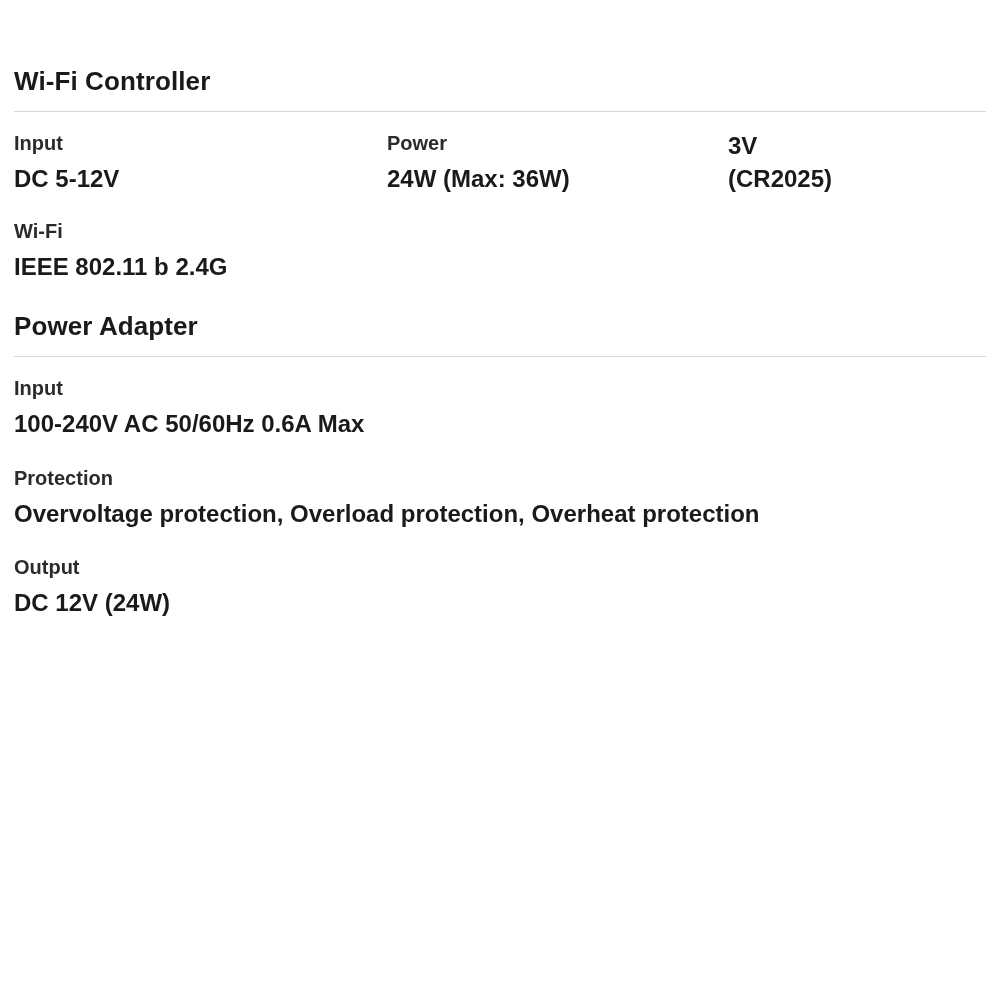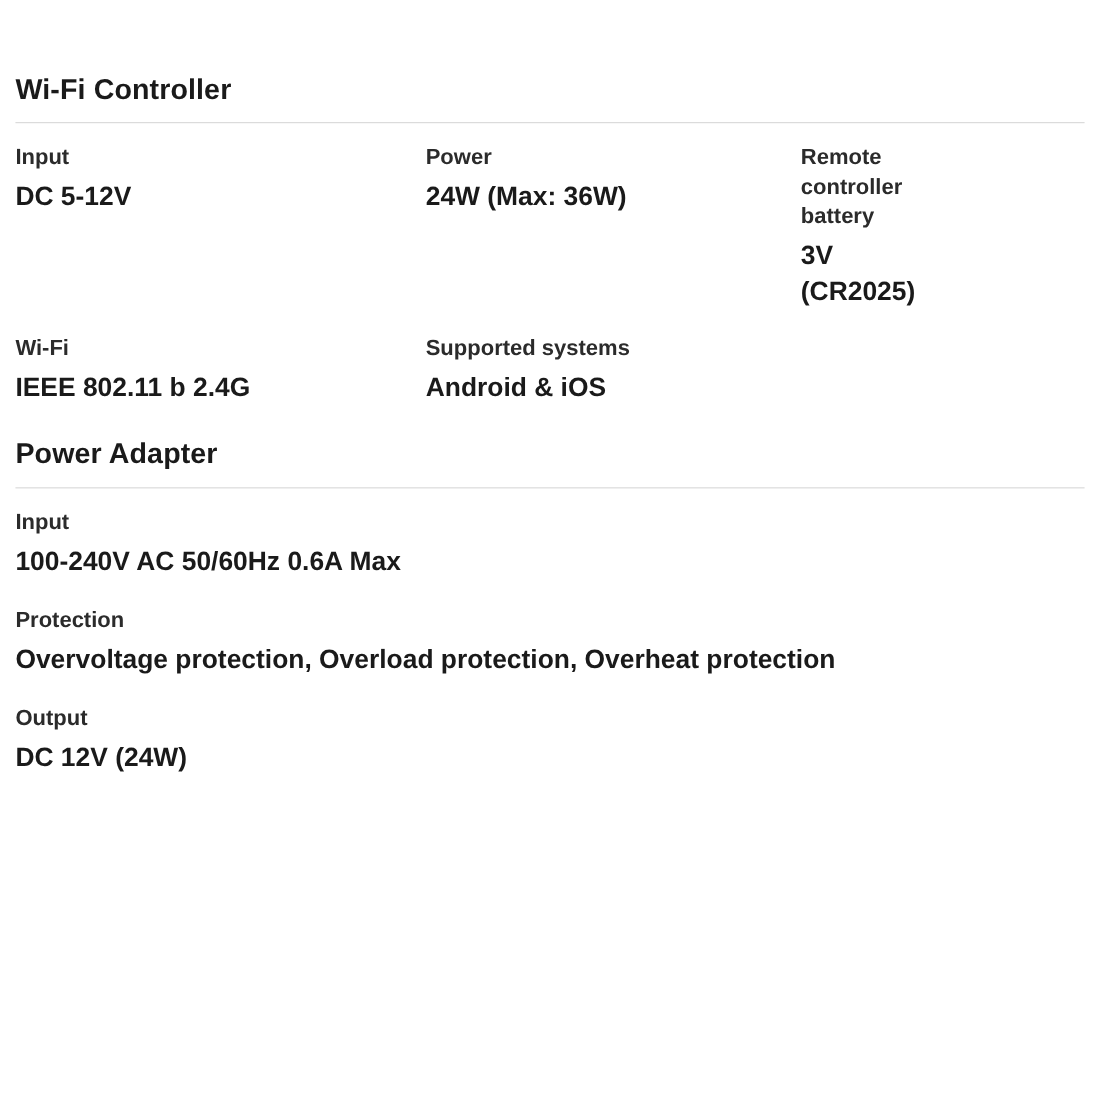--- a/index.html
+++ b/index.html
@@ -89,33 +89,28 @@
         <div class="spec-value">DC 5-12V</div>
       </div>
 
       <div class="spec-cell">
         <div class="spec-label">Power</div>
         <div class="spec-value">24W (Max: 36W)</div>
       </div>
 
 
       <div class="spec-cell">
-        <div class="spec-label">Remote controller battery</div>
         <div class="spec-value">3V (CR2025)</div>
       </div>
 
       <div class="spec-cell">
         <div class="spec-label">Wi-Fi</div>
         <div class="spec-value">IEEE 802.11 b 2.4G</div>
       </div>
 
-      <div class="spec-cell">
-        <div class="spec-label">Supported systems</div>
-        <div class="spec-value">Android &amp; iOS</div>
-      </div>
 
     </div>
   </section>
 
   <section class="section">
     <h2 class="section-title">Power Adapter</h2>
     <hr class="rule">
     <div class="stack">
 
       <div class="spec-cell">

